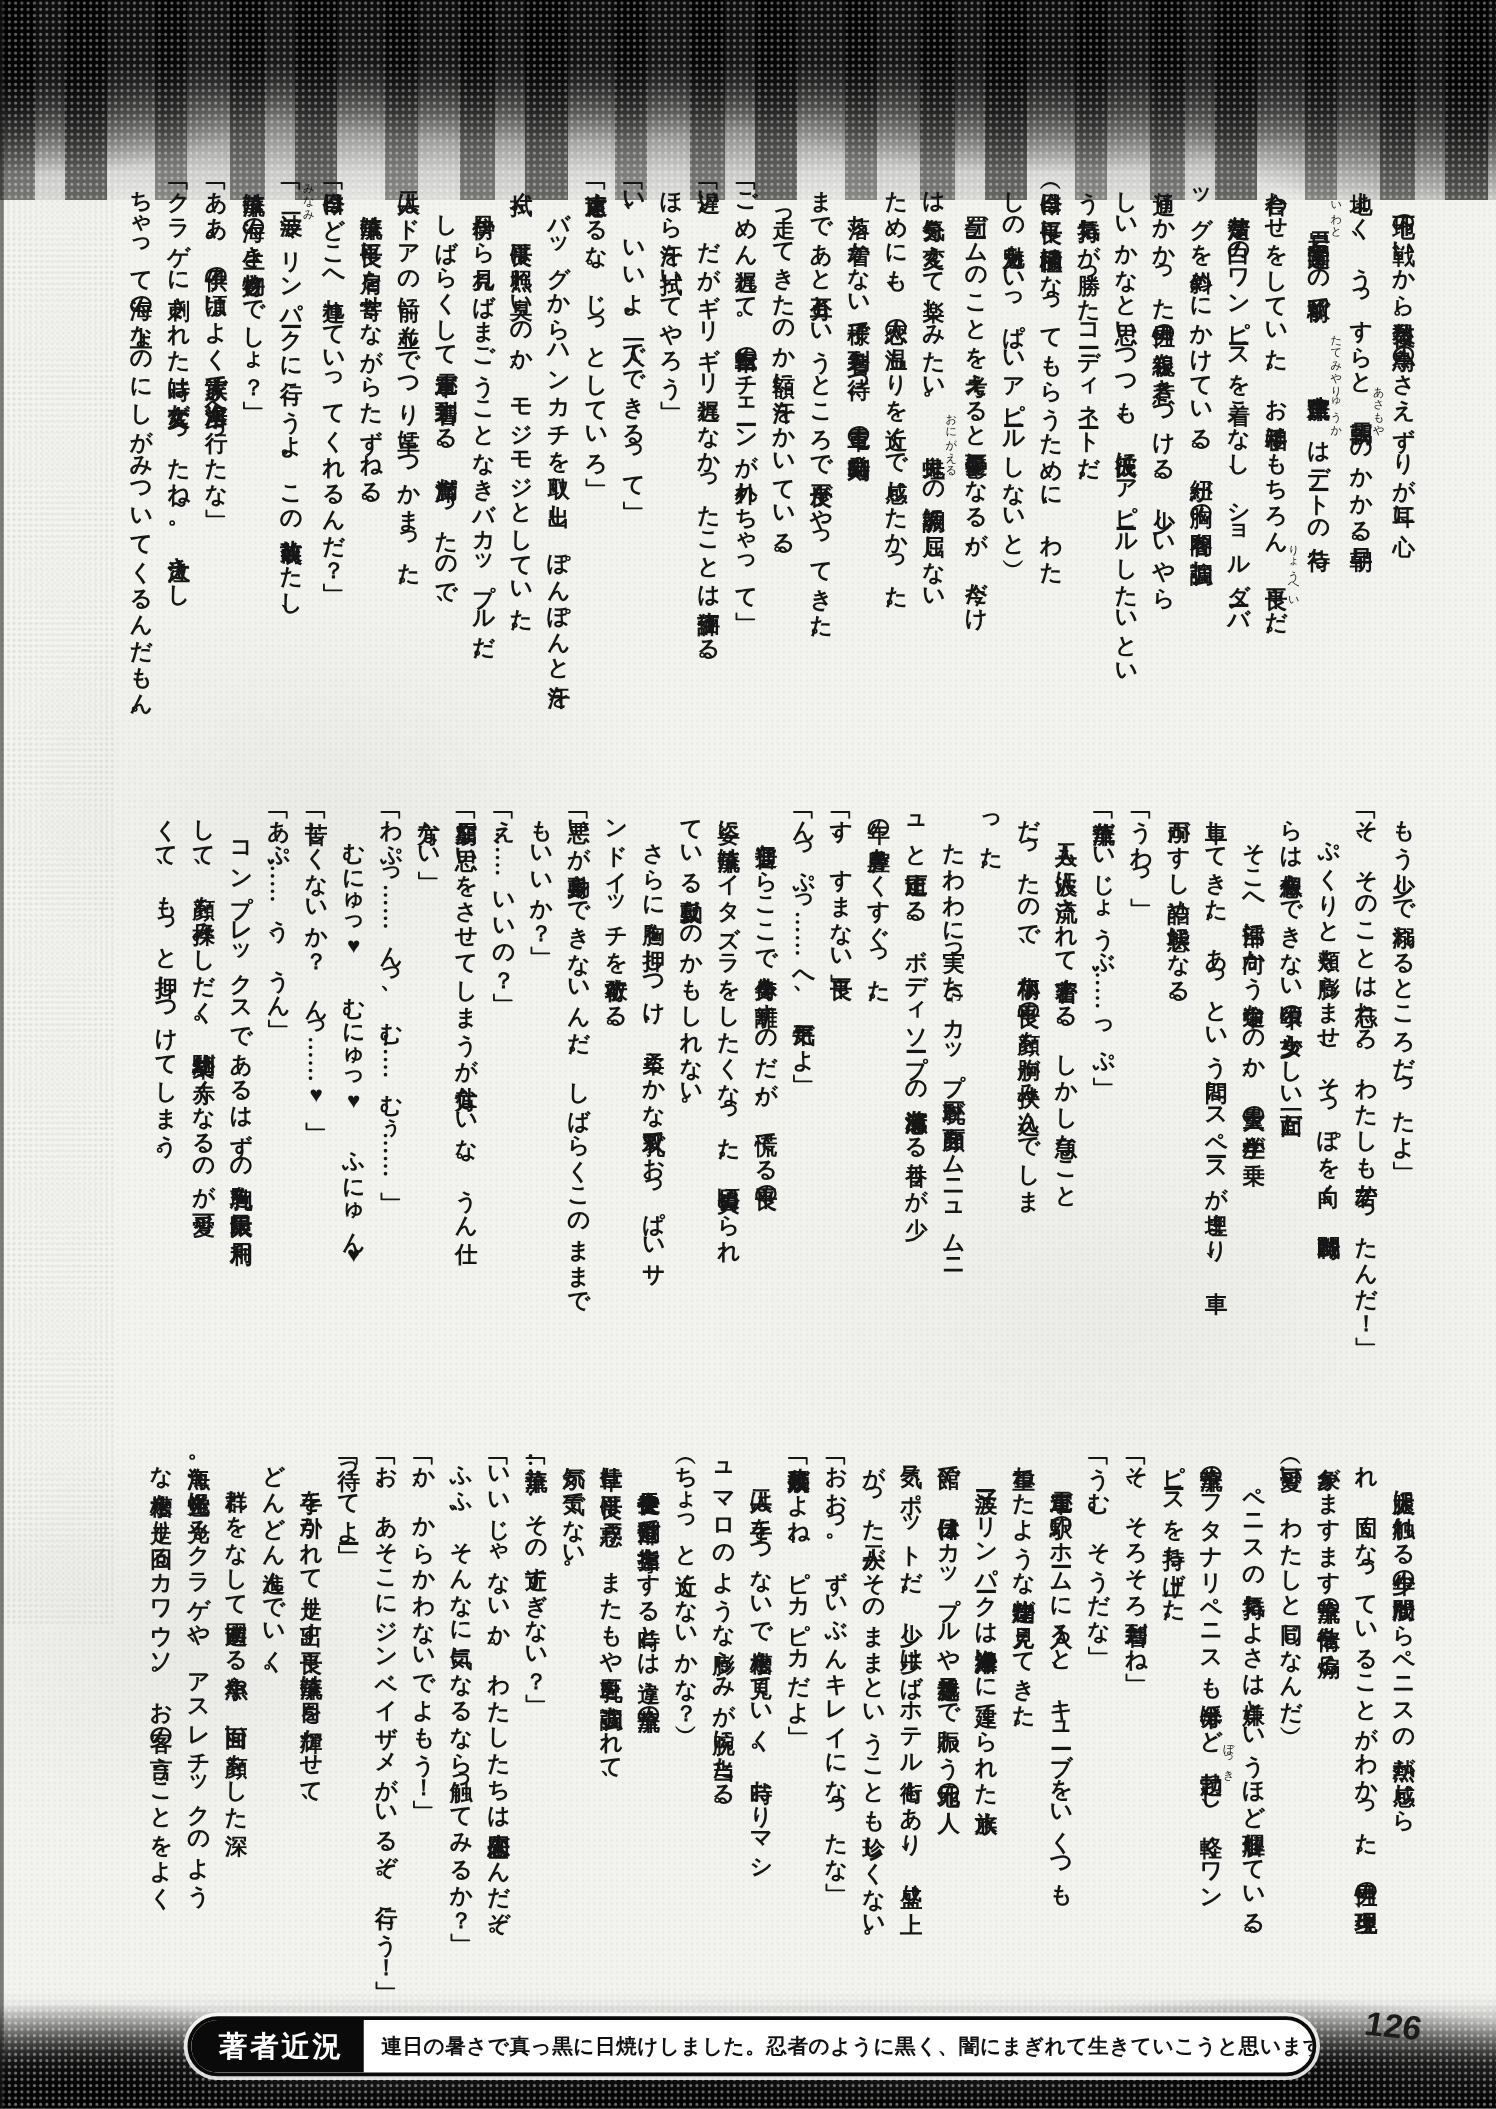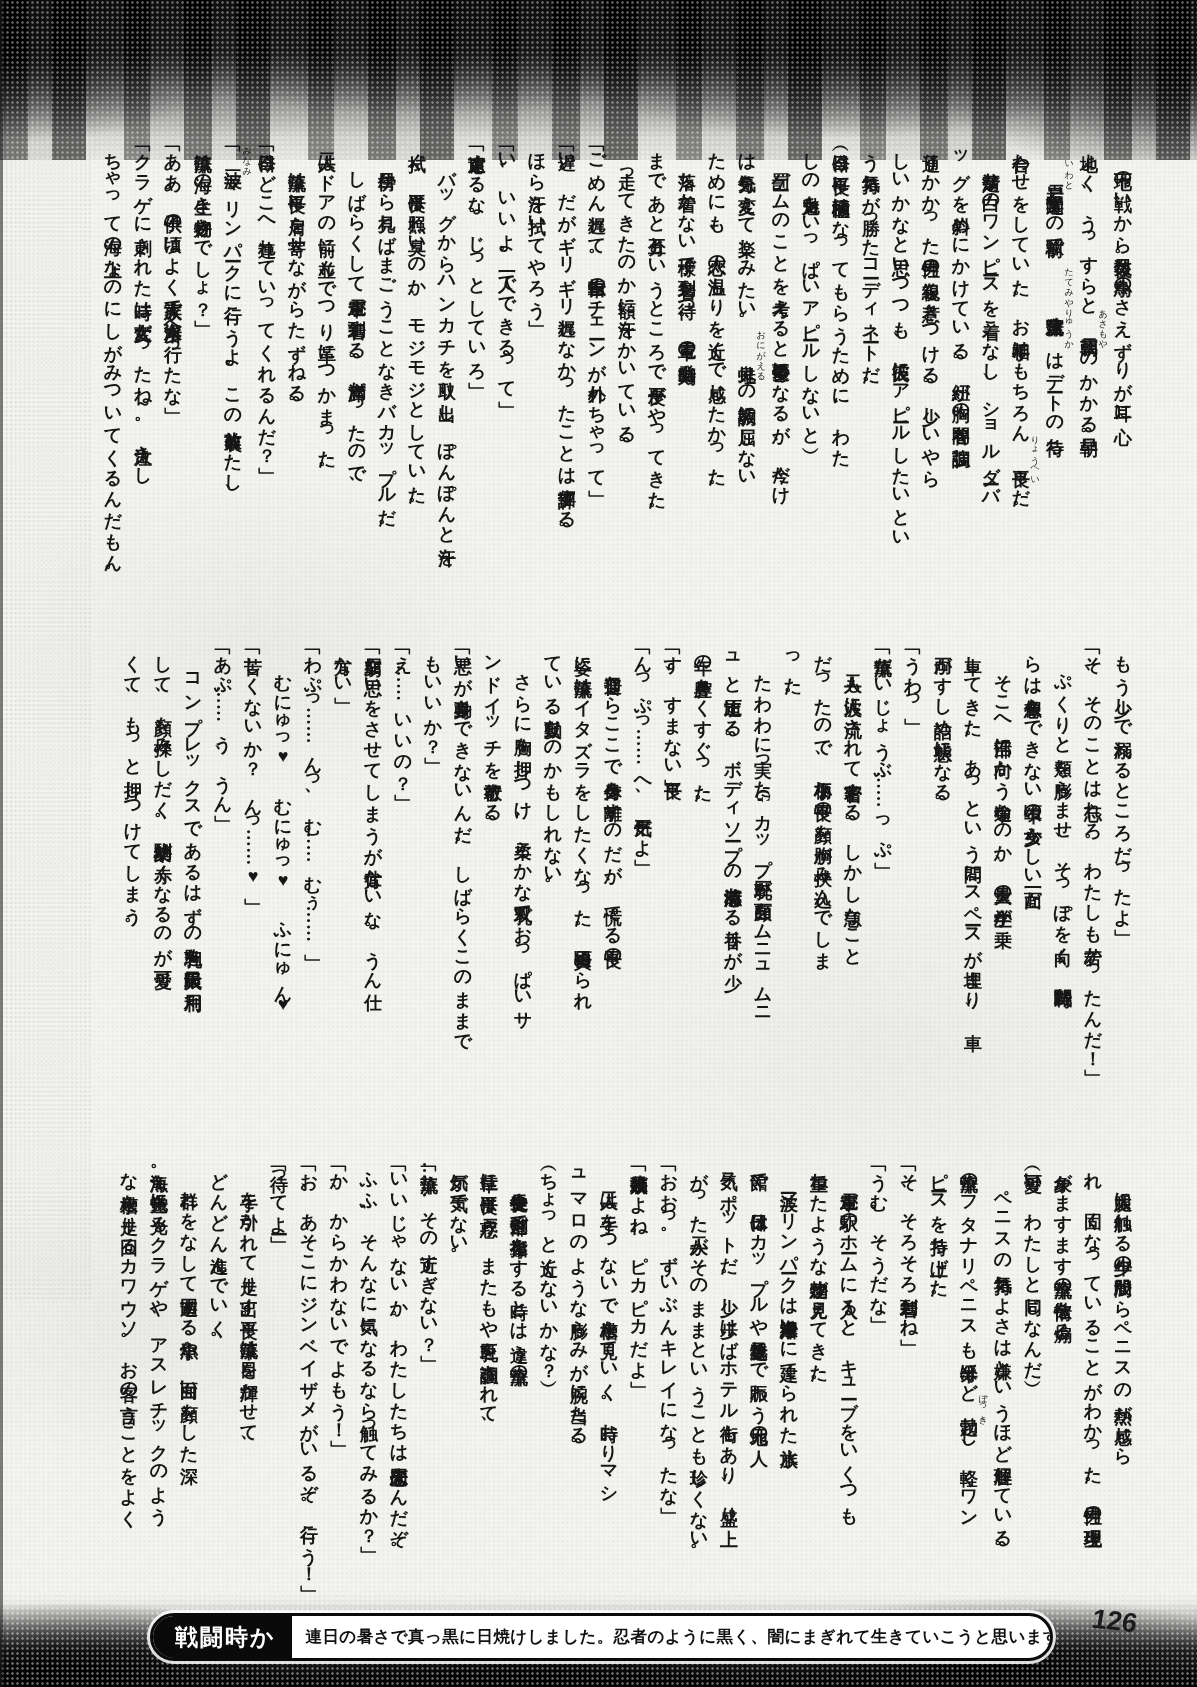--- a/index.html
+++ b/index.html
@@ -206,16 +206,16 @@
       <div class="tcol">　手を引かれて走り出す良平。流華は目を輝かせて、</div>
       <div class="tcol">どんどん進んでいく。</div>
       <div class="tcol">　群れをなして回遊する小魚や、面白い顔をした深</div>
       <div class="tcol">海魚。蛍光色に光るクラゲや、アスレチックのよう</div>
       <div class="tcol">な水槽を走り回るカワウソ。お客の言うことをよく</div>
     </section>
 
   <div class="page-number">126</div>
 
   <div class="footer-pill">
-    <span class="footer-label">戦闘時か</span>
+    <span class="footer-label">著者近況</span>
     <span class="footer-comment">連日の暑さで真っ黒に日焼けしました。忍者のように黒く、闇にまぎれて生きていこうと思います。</span>
   </div>
 </div>
 
 </body></html>

